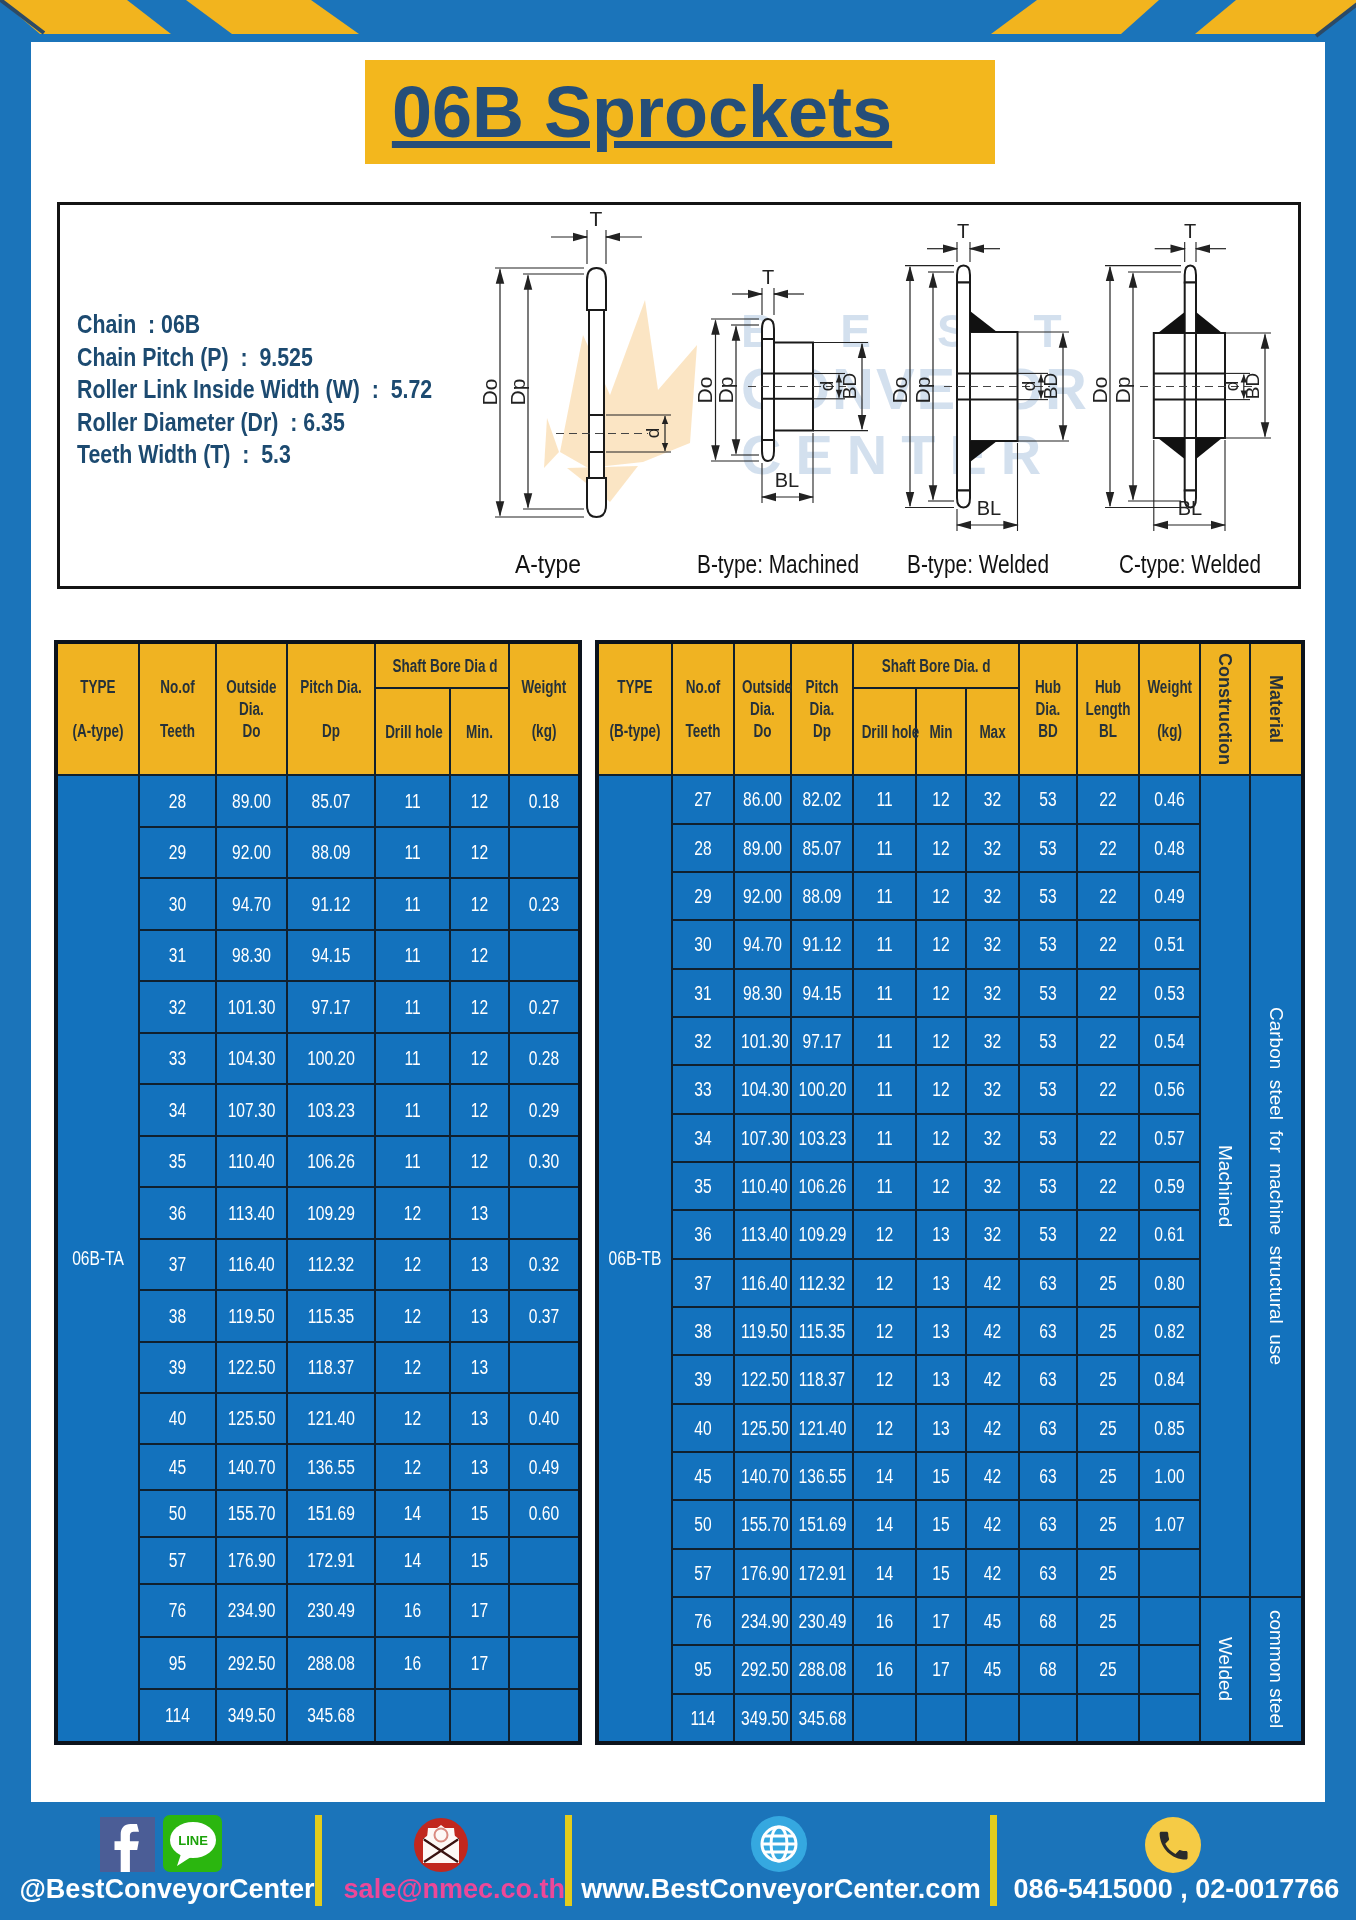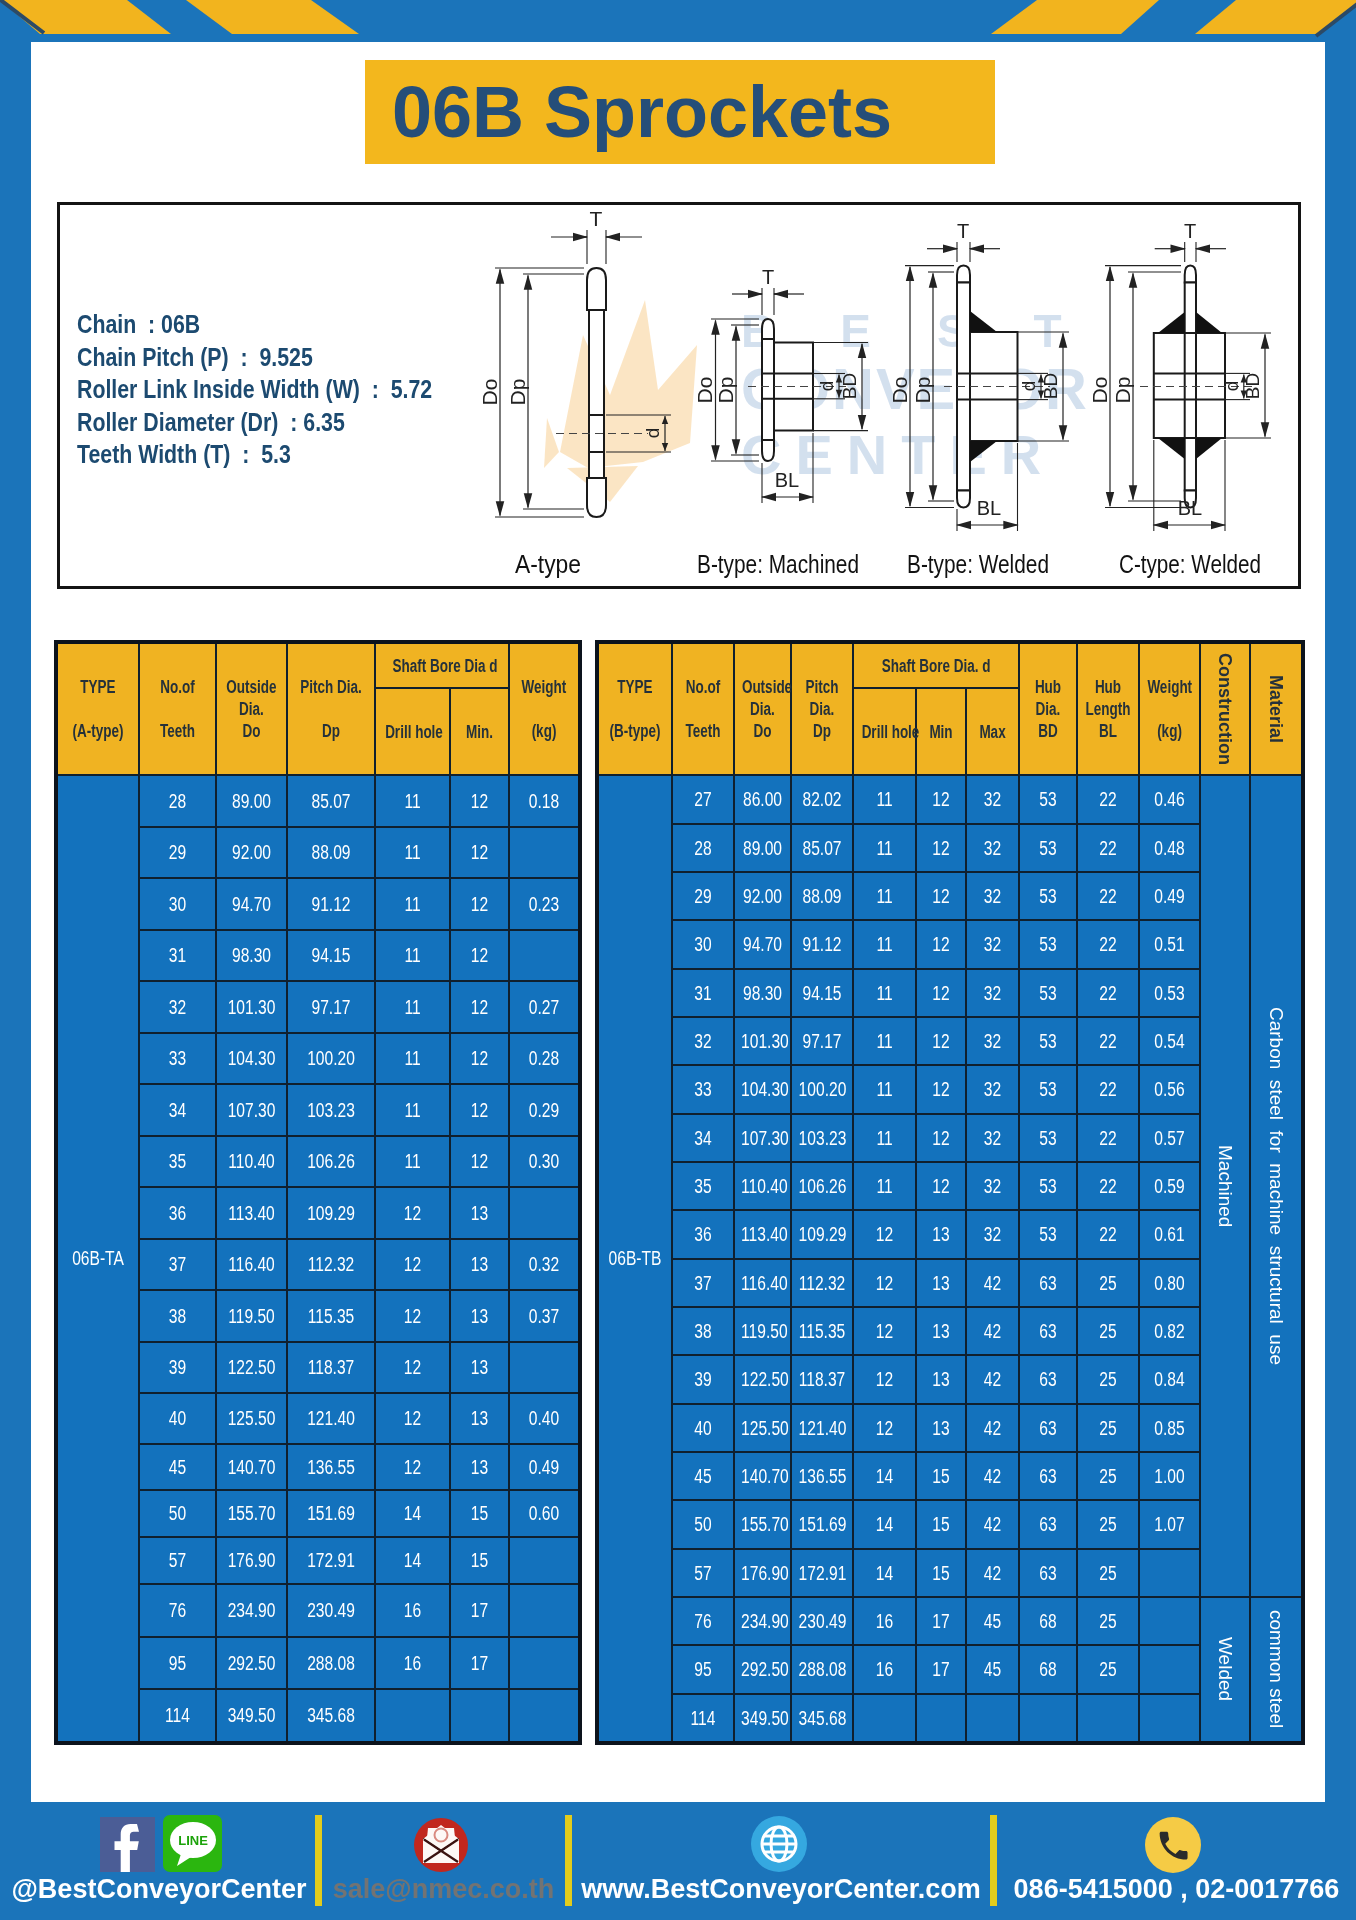--- a/index.html
+++ b/index.html
@@ -31,21 +31,21 @@
   <polygon points="186,0 311,0 359,34 232,34" fill="#f2b41e"></polygon>
   <line x1="-2" y1="-2" x2="44" y2="33" stroke="#2c4a66" stroke-width="4"></line>
   <polygon points="1037,0 1159,0 1121,34 991,34" fill="#f2b41e"></polygon>
   <polygon points="1236,0 1356,0 1356,6 1319,34 1195,34" fill="#f2b41e"></polygon>
   <line x1="1360" y1="2" x2="1316" y2="36" stroke="#2c4a66" stroke-width="4"></line>
 </svg>
 
 <div class="abs" style="left:365px;top:60px;width:630px;height:104px;background:#f3b71d;"></div>
 
 <div class="abs" style="left:365px;top:60px;width:554px;height:104px;line-height:104px;
-     text-align:center;font-size:72px;font-weight:bold;color:#254e79;">06B Sprockets</div>
+     text-align:center;font-size:72px;font-weight:bold;color:#254e79;text-decoration:underline;">06B Sprockets</div>
 
 <div class="abs" style="left:57px;top:202px;width:1238px;height:381px;border:3px solid #141414;background:#fff;"></div>
 
 <div class="abs" style="left:77px;top:308px;font-size:26px;font-weight:bold;color:#1c4a70;line-height:32.5px;white-space:nowrap;transform:scaleX(0.82);transform-origin:0 0;">
 Chain&nbsp; : 06B<br>
 Chain Pitch (P)&nbsp; :&nbsp; 9.525<br>
 Roller Link Inside Width (W)&nbsp; :&nbsp; 5.72<br>
 Roller Diameter (Dr)&nbsp; : 6.35<br>
 Teeth Width (T)&nbsp; :&nbsp; 5.3
 </div>
@@ -1310,34 +1310,34 @@
     <path d="M37,7 h-6.5 c-6,0 -9.8,4 -9.8,10.3 v7 h-6.2 v8.6 h6.2 V56 h9.2 V32.9 h7.3 l1.6,-8.6 h-8.9 v-5.8 c0,-2.4 1.3,-3.8 3.8,-3.8 h5.3 z" fill="#fff"></path>
   </svg>
 
 <svg class="abs" style="left:163px;top:1815px;" width="59" height="57" viewBox="0 0 59 57">
 <rect x="0" y="0" width="59" height="57" rx="7" fill="#2bb60f"></rect>
 <ellipse cx="30" cy="25" rx="23" ry="18" fill="#fff"></ellipse>
 <path d="M18,39 L14,51 L28,42 Z" fill="#fff"></path>
 <text x="30" y="30" font-size="13" font-weight="bold" fill="#1ca30a" text-anchor="middle" font-family="Liberation Sans,sans-serif">LINE</text>
 </svg>
 
-<div class="abs" style="left:0px;top:1874px;width:318px;text-align:center;font-size:27px;font-weight:bold;color:#fff;">@BestConveyorCenter</div>
+<div class="abs" style="left:8px;top:1874px;width:318px;text-align:center;font-size:27px;font-weight:bold;color:#fff;">@BestConveyorCenter</div>
 
 <div class="abs" style="left:315px;top:1815px;width:7px;height:91px;background:#e3cc1c;"></div>
 
 <svg class="abs" style="left:414px;top:1818px;" width="54" height="54" viewBox="0 0 54 54">
 <circle cx="27" cy="27" r="27" fill="#c1271e"></circle>
 <polygon points="9,21 27,7 45,21 45,45 9,45" fill="#fdf8f6"></polygon>
 <polygon points="13,20 27,36 41,20 40,10 14,10" fill="#fdf8f6"></polygon>
 <circle cx="27" cy="17" r="6.5" fill="none" stroke="#d98a80" stroke-width="2"></circle>
 <path d="M10,21.5 L44,44 M44,21.5 L10,44" stroke="#3a1210" stroke-width="2.2" fill="none"></path>
 <polygon points="9,21 27,34 45,21 45,20 27,32 9,20" fill="#3a1210"></polygon>
 </svg>
 
-<div class="abs" style="left:322px;top:1874px;width:243px;text-align:center;font-size:27px;font-weight:bold;color:#737373;">sale@nmec.co.th</div>
+<div class="abs" style="left:322px;top:1874px;width:243px;text-align:right;font-size:27px;font-weight:bold;color:#ec4899;">sale@nmec.co.th</div>
 
 <div class="abs" style="left:565px;top:1815px;width:7px;height:91px;background:#e3cc1c;"></div>
 
 <svg class="abs" style="left:751px;top:1816px;" width="56" height="56" viewBox="0 0 56 56">
 <circle cx="28" cy="28" r="28" fill="#35a8e0"></circle>
 <circle cx="28" cy="28" r="17" fill="none" stroke="#fff" stroke-width="3"></circle>
 <ellipse cx="28" cy="28" rx="8" ry="17" fill="none" stroke="#fff" stroke-width="3"></ellipse>
 <path d="M11,28 L45,28 M13,20 L43,20 M13,36 L43,36" stroke="#fff" stroke-width="3" fill="none"></path>
 </svg>
 

